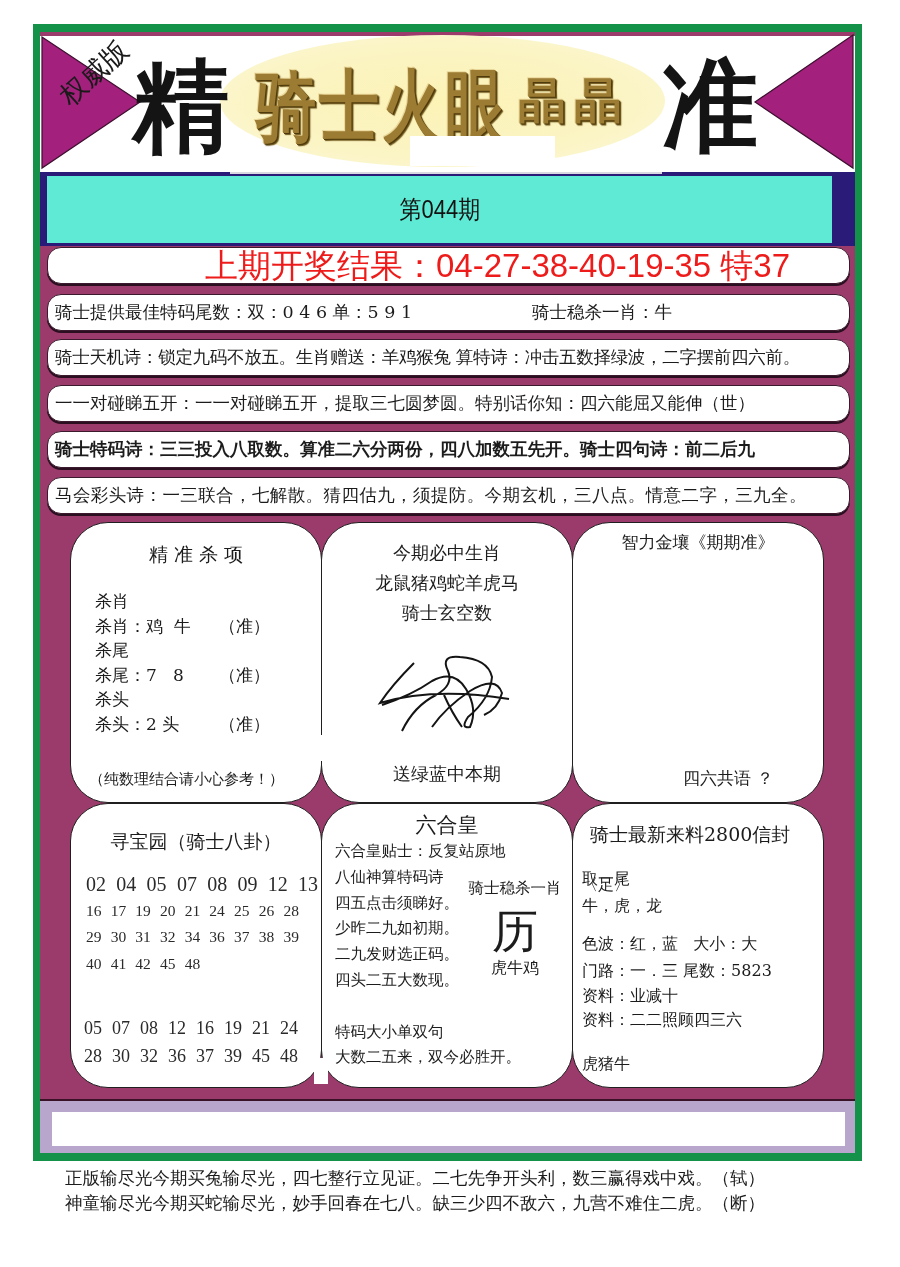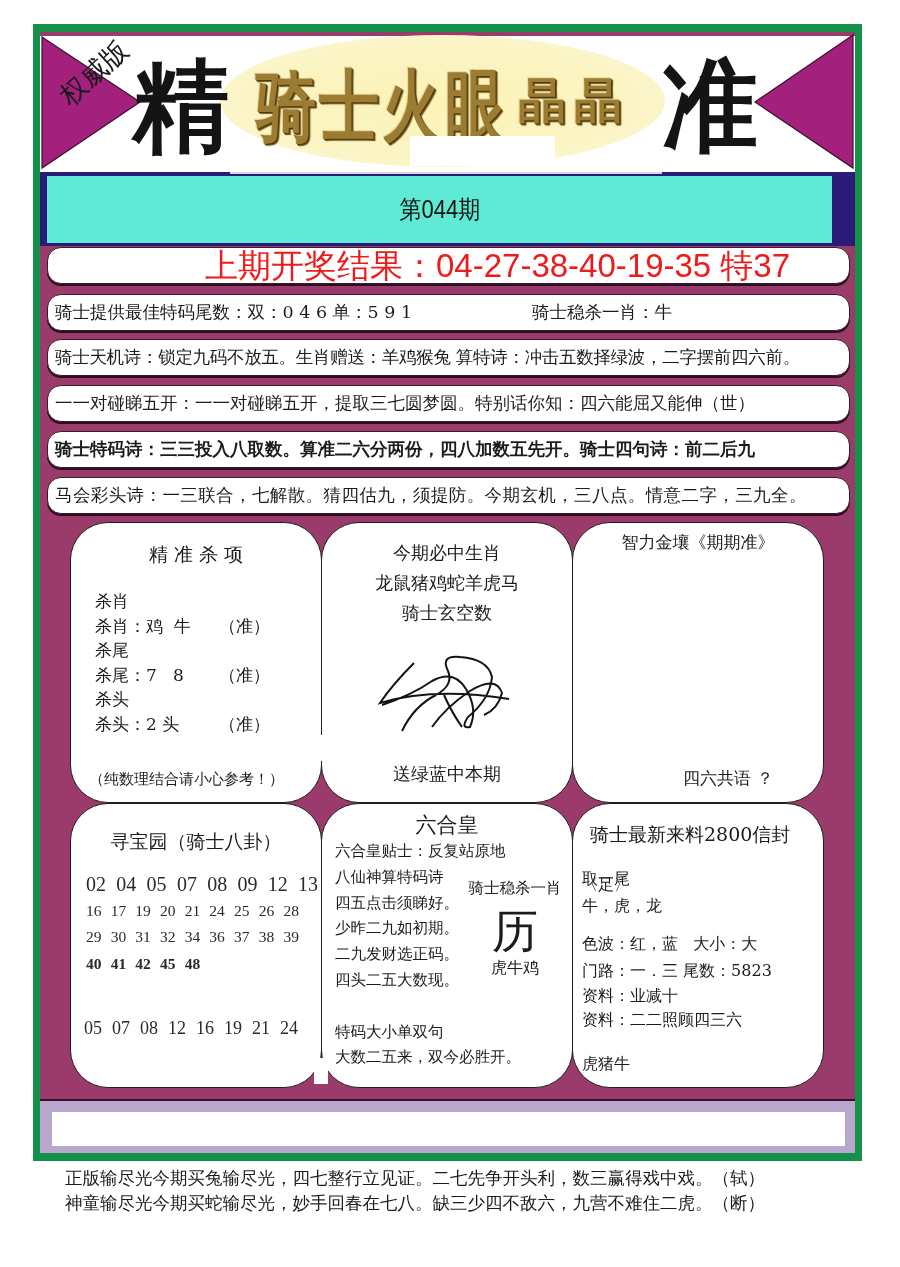--- a/index.html
+++ b/index.html
@@ -120,22 +120,23 @@
 <div class="abs box" style="left:572px;top:522px;width:252px;height:281px;">
   <div class="bt center" style="top:8px;font-size:17px;line-height:22px;">智力金壤《期期准》</div>
   <div class="bt" style="left:110px;top:244px;font-size:17px;line-height:22px;">四六共语 ？</div>
 </div>
 
 <div class="abs box" style="left:70px;top:803px;width:252px;height:285px;">
   <div class="bt center" style="top:25px;font-size:19px;line-height:24px;">寻宝园（骑士八卦）</div>
   <div class="bt nums" style="left:15px;top:67px;font-size:20px;line-height:26px;word-spacing:5.3px;">02 04 05 07 08 09 12 13 14</div>
   <div class="bt nums" style="left:15px;top:94px;font-size:15.5px;line-height:26px;word-spacing:5.3px;">16 17 19 20 21 24 25 26 28</div>
   <div class="bt nums" style="left:15px;top:120px;font-size:15.5px;line-height:26px;word-spacing:5.3px;">29 30 31 32 34 36 37 38 39</div>
-  <div class="bt nums" style="left:15px;top:147px;font-size:15.5px;line-height:26px;word-spacing:5.3px;font-weight:bold;">40 41 42 45 48</div>
+  <div class="bt nums" style="left:15px;top:147px;font-size:15.5px;line-height:26px;word-spacing:5.3px;">40 41 42 45 48</div>
   <div class="bt nums" style="left:13px;top:210px;font-size:18px;line-height:28px;word-spacing:5.5px;">05 07 08 12 16 19 21 24</div>
+  <div class="bt nums" style="left:13px;top:238px;font-size:18px;line-height:28px;word-spacing:5.5px;">28 30 32 36 37 39 45 48</div>
 </div>
 
 <div class="abs box" style="left:321px;top:803px;width:252px;height:285px;">
   <div class="bt center" style="top:8px;font-size:21px;line-height:26px;">六合皇</div>
   <div class="bt" style="left:13px;top:35px;font-size:15.5px;line-height:25.8px;">六合皇贴士：反复站原地</div>
   <div class="bt" style="left:13px;top:60.8px;font-size:15.5px;line-height:25.8px;">八仙神算特码诗</div>
   <div class="bt" style="left:13px;top:86.6px;font-size:15.5px;line-height:25.8px;">四五点击须睇好。</div>
   <div class="bt" style="left:13px;top:112.4px;font-size:15.5px;line-height:25.8px;">少昨二九如初期。</div>
   <div class="bt" style="left:13px;top:138.2px;font-size:15.5px;line-height:25.8px;">二九发财选正码。</div>
   <div class="bt" style="left:13px;top:164px;font-size:15.5px;line-height:25.8px;">四头二五大数现。</div>

